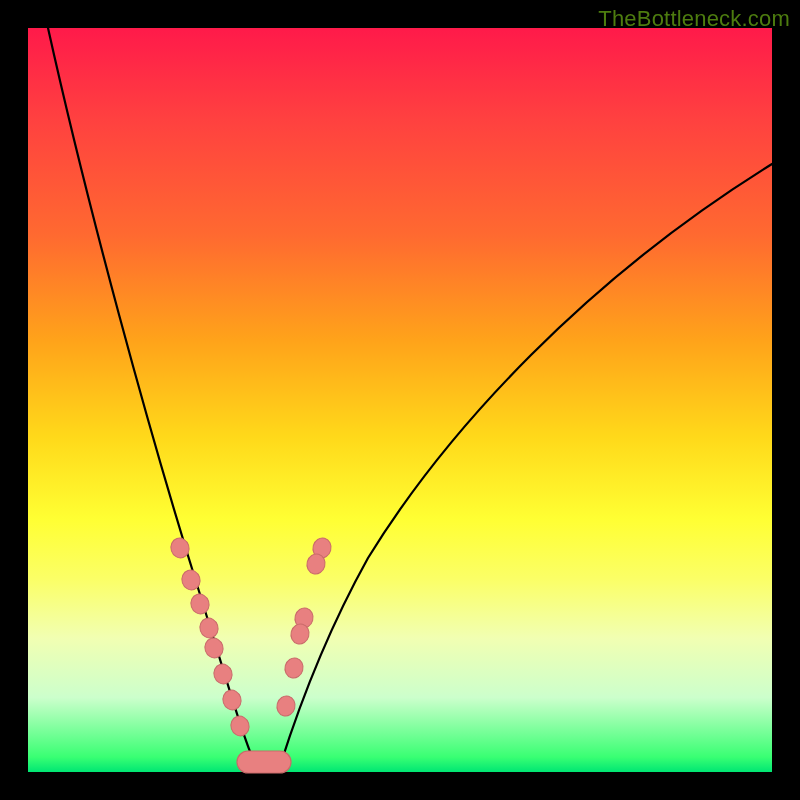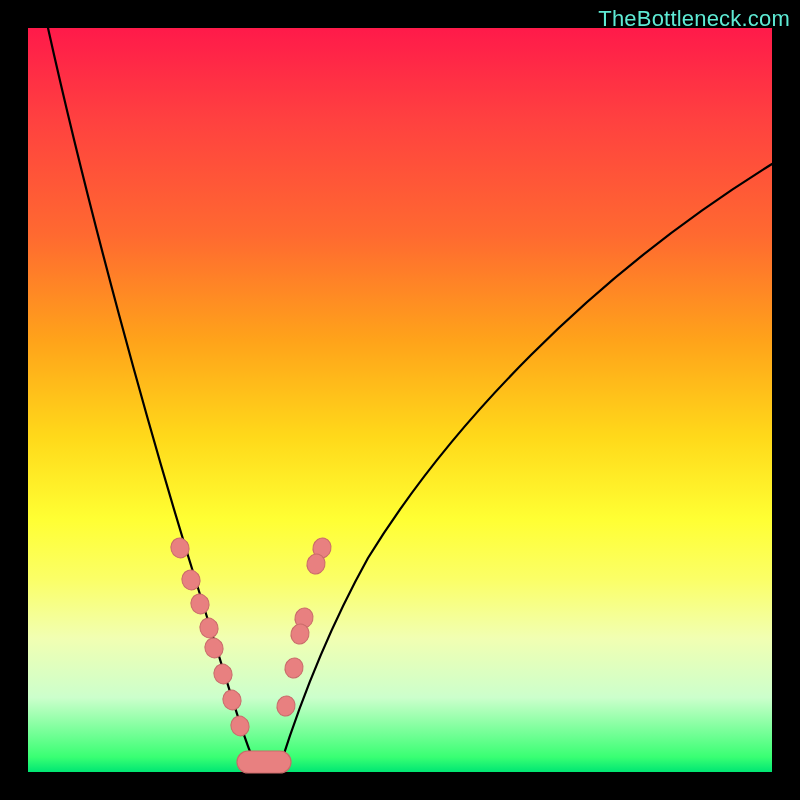--- a/index.html
+++ b/index.html
@@ -27,21 +27,21 @@
       #fbff66 74%,
       #f1ffb2 82%,
       #ccffcc 90%,
       #39ff73 98%,
       #00e673 100%);
   }
   .watermark {
     position: absolute;
     top: 6px;
     right: 10px;
-    color: #5eead4;
+    color: #4d7c0f;
     font-size: 22px;
     font-weight: 500;
     letter-spacing: 0.2px;
     user-select: none;
   }
   svg.plot {
     position: absolute;
     left: 0;
     top: 0;
     width: 744px;

